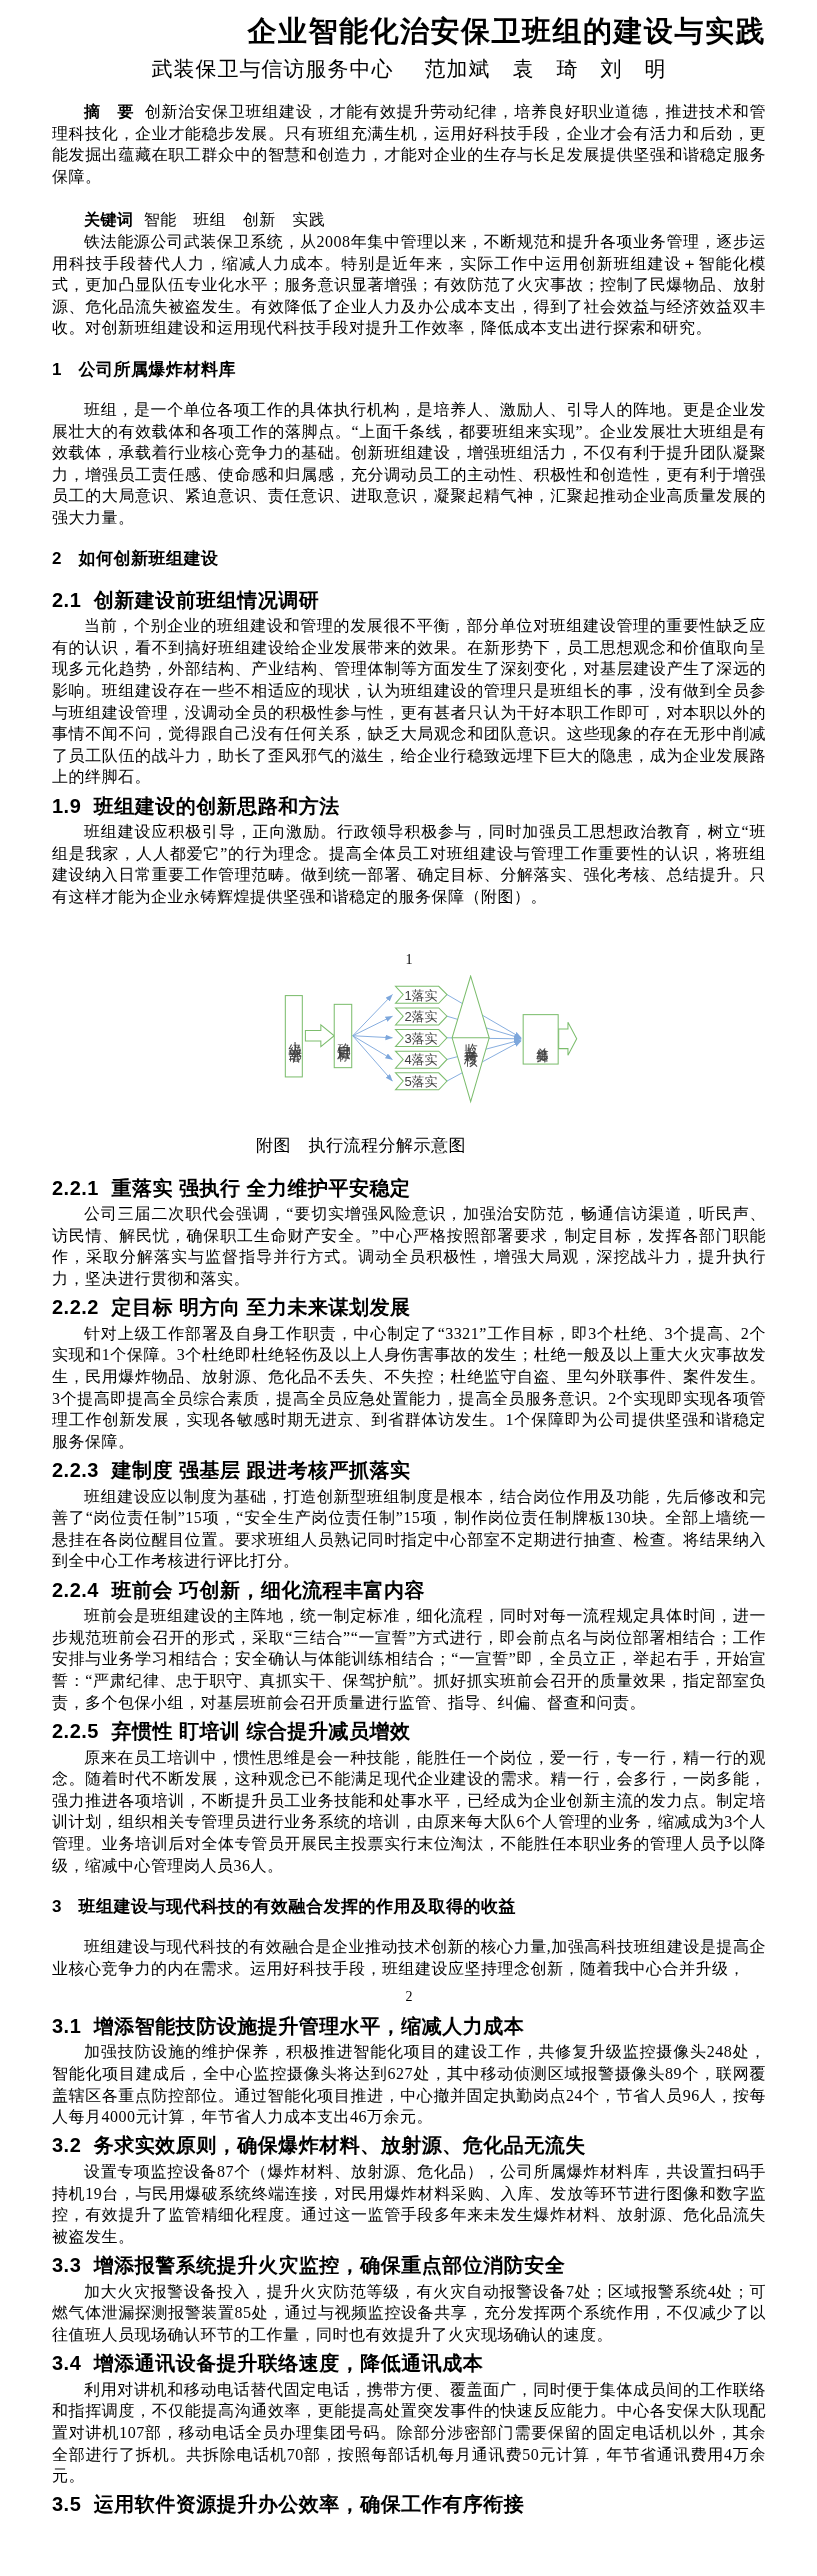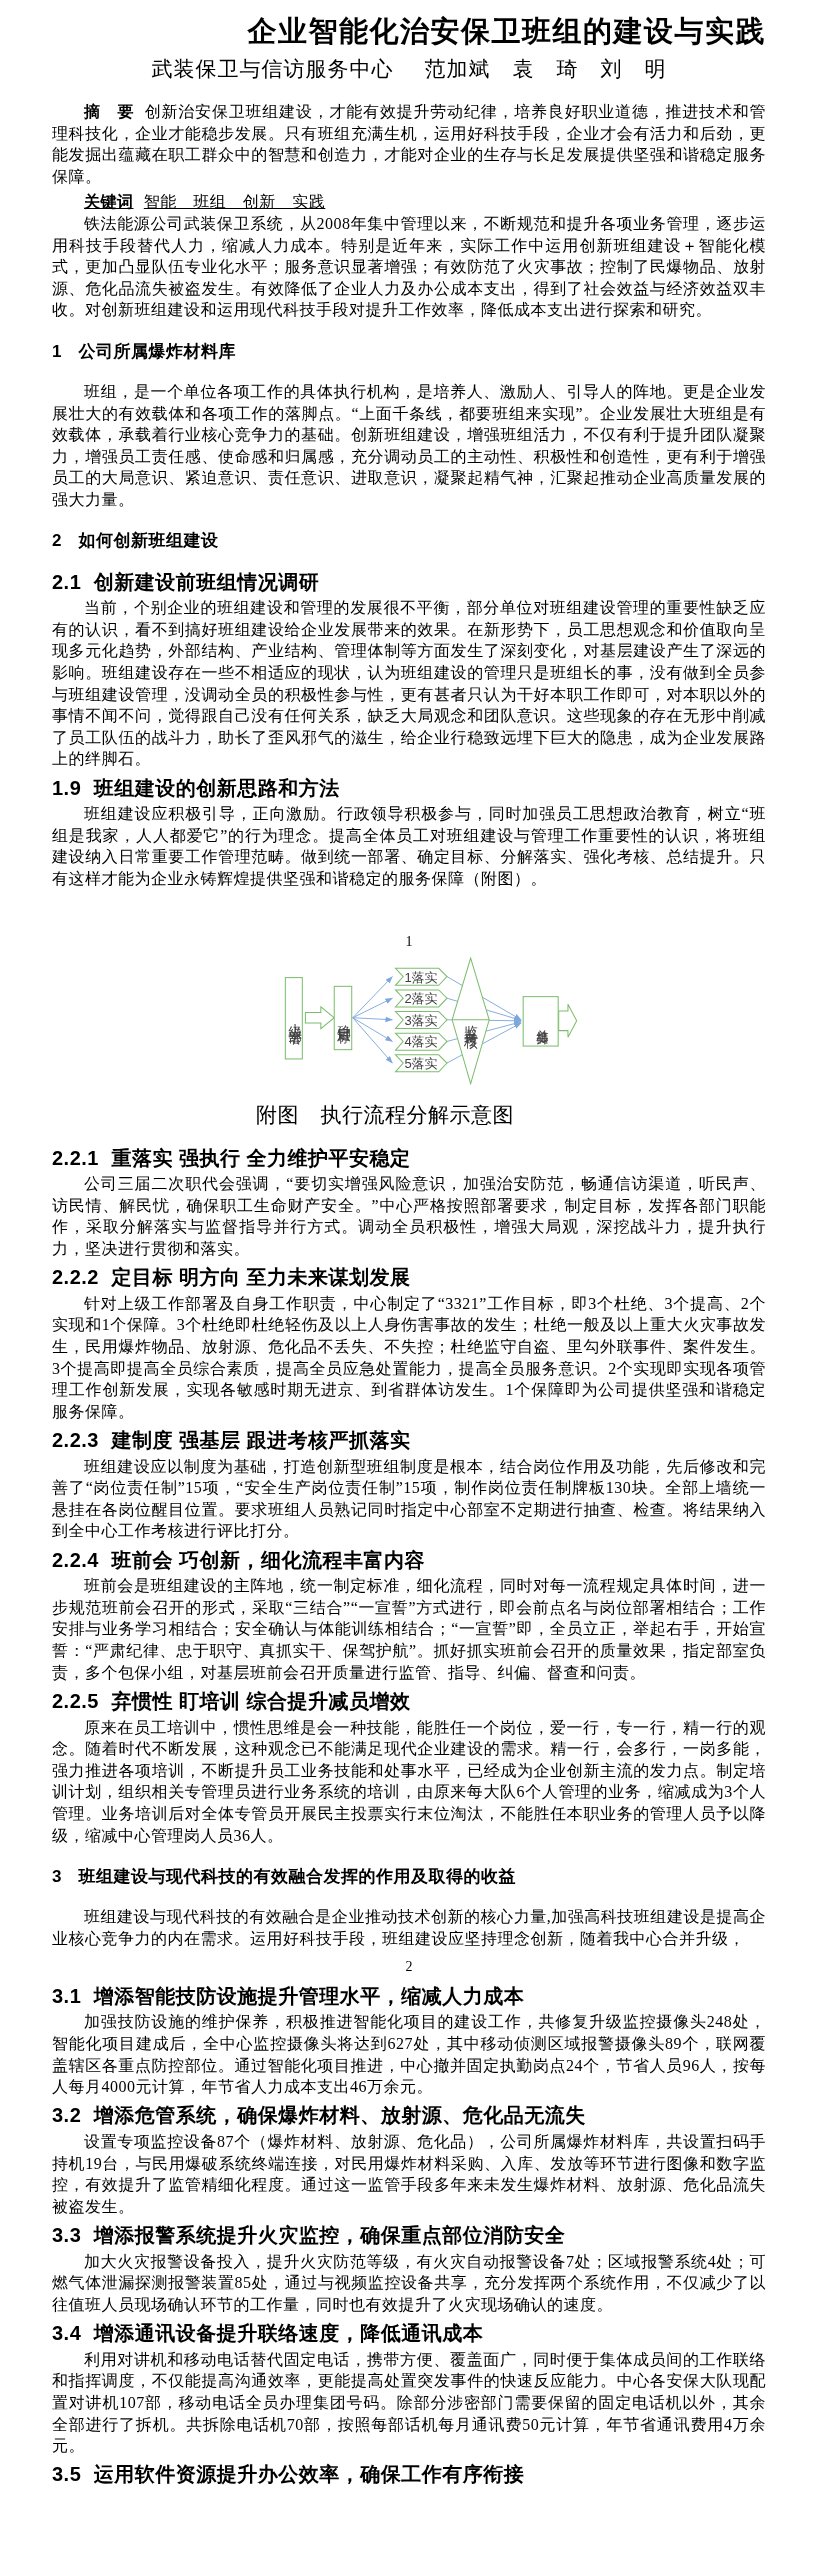--- a/index.html
+++ b/index.html
@@ -17,21 +17,21 @@
     font-weight:bold;font-size:29px;line-height:30px;
     text-align:right;letter-spacing:1.5px;margin:0;
   }
   .authors{text-align:center;font-size:21px;line-height:20.6px;margin-top:13.4px;letter-spacing:1px;}
   .authors .affil{margin-right:31px;}
   .meta-label{
     font-family:"Liberation Sans","DejaVu Sans",sans-serif;
     font-weight:bold;margin-right:10.3px;
   }
   .abstract{margin:21.6px 0 0 0;text-indent:2em;}
-  .keywords{margin:4px 0 0 0;text-indent:2em;text-decoration:underline;}
+  .keywords{margin:22px 0 0 0;text-indent:2em;}
   p.body{margin:0;text-indent:2em;}
   .intro{margin-top:23px;}
   h1.sec{
     font-family:"Liberation Sans","DejaVu Sans",sans-serif;
     font-weight:bold;font-size:17px;line-height:24px;
     margin:18.5px 0 17.5px 0;letter-spacing:0.5px;text-align:left;
   }
   h1.sec .num{margin-right:16.5px;}
   h2.sec,h3.sec{
     font-family:"Liberation Sans","DejaVu Sans",sans-serif;
@@ -54,21 +54,21 @@
   .vt-source{left:5.2px;top:21.6px;height:79px;width:15.5px;}
   .vt-goal{left:54px;top:30px;height:61px;width:15.5px;letter-spacing:2.1px;}
   .vt-review{left:181px;top:28px;height:70px;width:16.5px;font-size:14px;}
   .vt-summary{left:251px;top:41px;height:47px;width:16.5px;font-size:12px;letter-spacing:1px;}
   .step{
     position:absolute;left:114px;width:52px;height:28px;
     text-align:center;font-size:13px;line-height:17px;letter-spacing:0;
     color:#3f3f3f;font-family:"Liberation Sans","DejaVu Sans",sans-serif;
   }
   .step-1{top:11.3px;} .step-2{top:33px;} .step-3{top:55px;} .step-4{top:76px;} .step-5{top:98px;}
-  .figcap{margin-top:9px;padding-left:204px;font-size:21px;text-align:left;}
+  .figcap{margin-top:21px;padding-left:204px;font-size:17px;text-align:left;}
 </style>
 </head>
 <body>
 
 <div class="page">
 
   <h1 class="doc-title">企业智能化治安保卫班组的建设与实践</h1>
 
   <div class="authors">
     <span class="affil">武装保卫与信访服务中心</span><span>范加斌　袁　琦　刘　明</span>
@@ -166,21 +166,21 @@
 
   <h1 class="sec"><span class="num">3</span><span>班组建设与现代科技的有效融合发挥的作用及取得的收益</span></h1>
   <p class="body">班组建设与现代科技的有效融合是企业推动技术创新的核心力量,加强高科技班组建设是提高企业核心竞争力的内在需求。运用好科技手段，班组建设应坚持理念创新，随着我中心合并升级，</p>
 
   <div class="pagenum pagenum-2">2</div>
 
 
   <h3 class="sec"><span class="num">3.1</span><span>增添智能技防设施提升管理水平，缩减人力成本</span></h3>
   <p class="body">加强技防设施的维护保养，积极推进智能化项目的建设工作，共修复升级监控摄像头248处，智能化项目建成后，全中心监控摄像头将达到627处，其中移动侦测区域报警摄像头89个，联网覆盖辖区各重点防控部位。通过智能化项目推进，中心撤并固定执勤岗点24个，节省人员96人，按每人每月4000元计算，年节省人力成本支出46万余元。</p>
 
-  <h3 class="sec"><span class="num">3.2</span><span>增添危管系统，确保爆炸材料、放射源、危化品无流失</span></h3>
+  <h3 class="sec"><span class="num">3.2</span><span>务求实效原则，确保爆炸材料、放射源、危化品无流失</span></h3>
   <p class="body">设置专项监控设备87个（爆炸材料、放射源、危化品），公司所属爆炸材料库，共设置扫码手持机19台，与民用爆破系统终端连接，对民用爆炸材料采购、入库、发放等环节进行图像和数字监控，有效提升了监管精细化程度。通过这一监管手段多年来未发生爆炸材料、放射源、危化品流失被盗发生。</p>
 
   <h3 class="sec"><span class="num">3.3</span><span>增添报警系统提升火灾监控，确保重点部位消防安全</span></h3>
   <p class="body">加大火灾报警设备投入，提升火灾防范等级，有火灾自动报警设备7处；区域报警系统4处；可燃气体泄漏探测报警装置85处，通过与视频监控设备共享，充分发挥两个系统作用，不仅减少了以往值班人员现场确认环节的工作量，同时也有效提升了火灾现场确认的速度。</p>
 
   <h3 class="sec"><span class="num">3.4</span><span>增添通讯设备提升联络速度，降低通讯成本</span></h3>
   <p class="body">利用对讲机和移动电话替代固定电话，携带方便、覆盖面广，同时便于集体成员间的工作联络和指挥调度，不仅能提高沟通效率，更能提高处置突发事件的快速反应能力。中心各安保大队现配置对讲机107部，移动电话全员办理集团号码。除部分涉密部门需要保留的固定电话机以外，其余全部进行了拆机。共拆除电话机70部，按照每部话机每月通讯费50元计算，年节省通讯费用4万余元。</p>
 
   <h3 class="sec"><span class="num">3.5</span><span>运用软件资源提升办公效率，确保工作有序衔接</span></h3>
 

